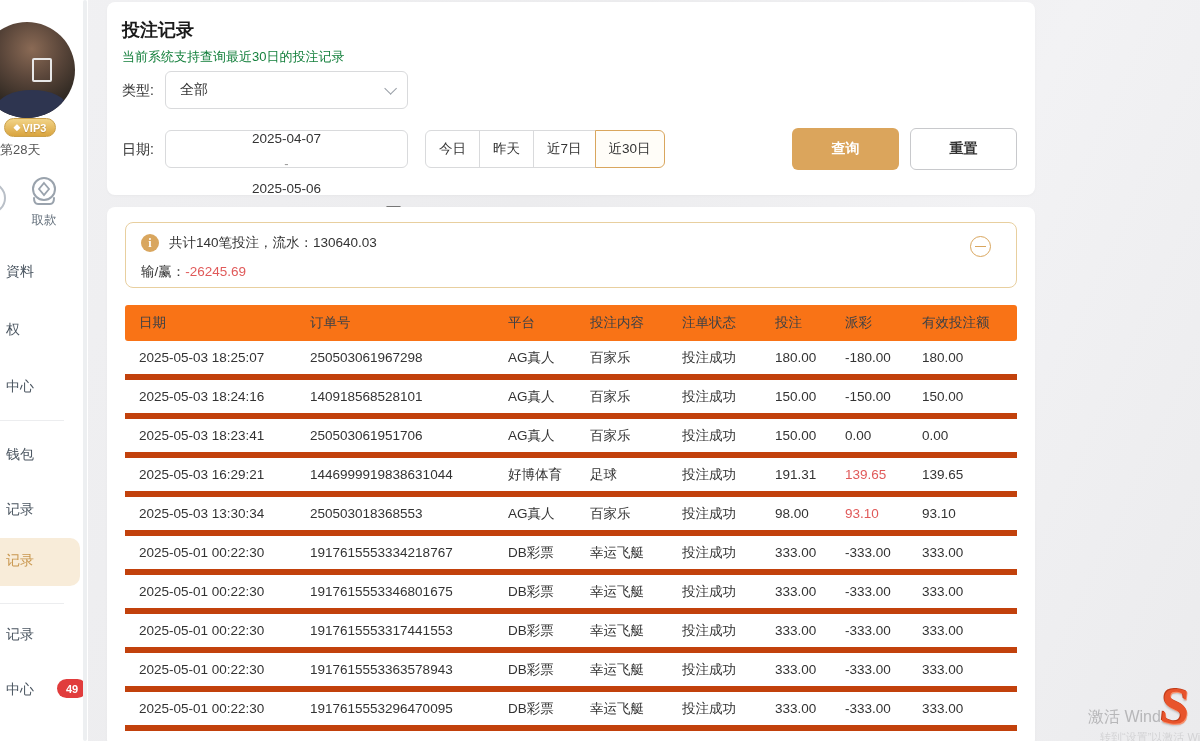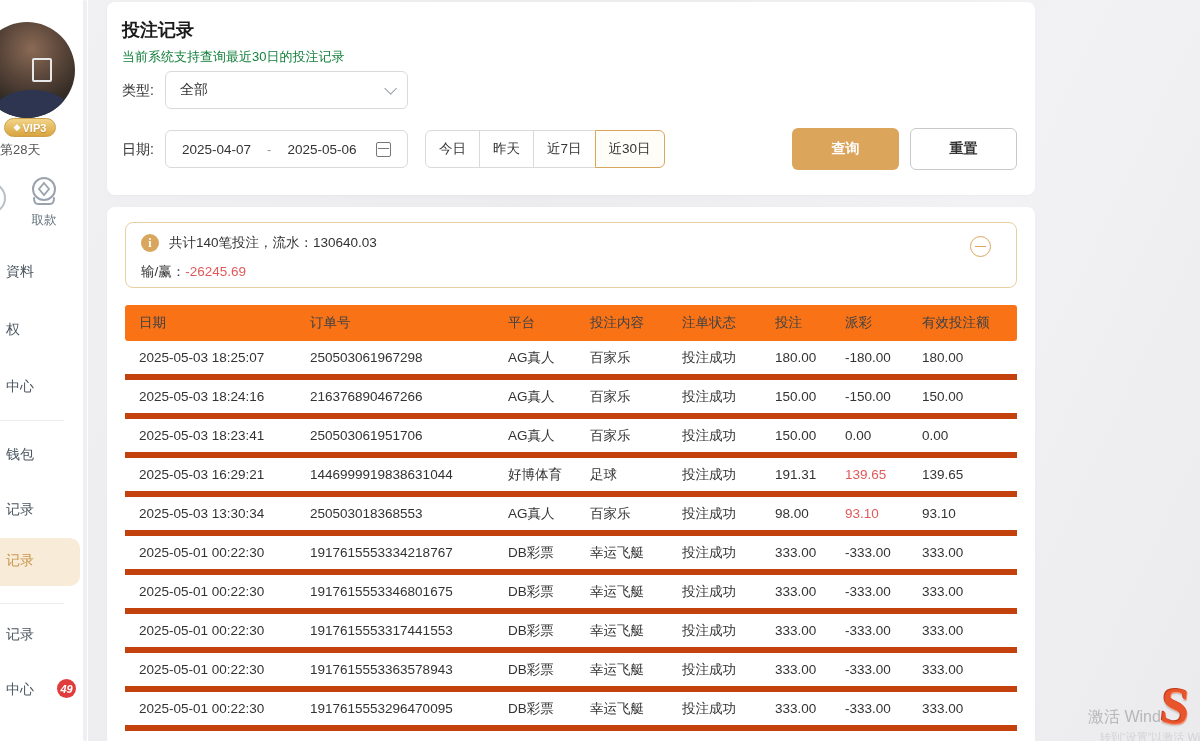--- a/index.html
+++ b/index.html
@@ -25,37 +25,37 @@
   .days-text { position:absolute; left:0; top:141px; font-size:13px; color:#555; white-space:nowrap; }
   .partial-icon { position:absolute; left:-26px; top:182px; width:32px; height:32px; border:2px solid #b9bfc7; border-radius:50%; }
   .wd { position:absolute; left:22px; top:174px; width:44px; text-align:center; }
   .wd svg { display:block; margin:0 auto; }
   .wd-label { font-size:12.5px; color:#5f6b77; margin-top:2px; }
   .mi { position:absolute; left:6px; font-size:14px; color:#4a5560; white-space:nowrap; cursor:pointer; }
   .mi-hl { position:absolute; left:0; top:538px; width:80px; height:48px; background:#f8ecd9; border-radius:0 10px 10px 0; }
   .mi.active { color:#c9974f; }
   .side-div { position:absolute; left:0; width:64px; height:1px; background:#ecedef; }
   .menu-badge { position:absolute; left:57px; top:679px; min-width:19px; height:19px; border-radius:10px; background:#e13c3c;
-                color:#fff; font-size:11px; font-weight:bold; display:flex; align-items:center; justify-content:center; padding:0 3px;font-style:italic; }
+                color:#fff; font-size:11px; font-weight:bold; display:flex; align-items:center; justify-content:center; padding:0 9px; }
 
   
   .card { position:absolute; background:#fff; border-radius:8px; box-shadow:0 1px 3px rgba(0,0,0,.03); }
   .filter-card { left:107px; top:2px; width:928px; height:193px; }
   .records-card { left:107px; top:207px; width:928px; height:540px; }
 
   .page-title { position:absolute; left:15px; top:16px; font-size:18px; font-weight:bold; color:#1a1a1a; }
   .page-subtitle { position:absolute; left:15px; top:46px; font-size:13px; color:#15803d; }
   .frow-label { position:absolute; font-size:14px; color:#333; }
   .select-box { position:absolute; left:58px; top:69px; width:243px; height:38px; border:1px solid #d9dadc; border-radius:6px;
                 background:#fff; display:flex; align-items:center; padding:0 14px; cursor:pointer; }
   .select-value { font-size:14px; color:#333; flex:1; }
   .chev { width:9px; height:9px; border-right:1.5px solid #9aa0a8; border-bottom:1.5px solid #9aa0a8;
           transform:rotate(45deg) translateY(-3px); }
   .date-box { position:absolute; left:58px; top:128px; width:243px; height:38px; border:1px solid #d9dadc; border-radius:6px;
-              background:#fff; display:flex; align-items:center; padding:0 16px; gap:16px; cursor:pointer; }
+              background:#fff; display:flex; align-items:center; padding:0 6px; gap:10px; cursor:pointer;flex-direction:column; }
   .date-val { font-size:13.5px; color:#333; }
   .date-sep { font-size:13px; color:#999; }
   .cal-icon { margin-left:auto; width:15px; height:15px; border:1.5px solid #777; border-radius:2px; position:relative; }
   .cal-icon:before { content:""; position:absolute; left:1px; right:1px; top:5px; height:1.5px; background:#777; }
   .quick-group { position:absolute; left:318px; top:128px; height:38px; display:flex; }
   .qbtn { height:38px; padding:0 13px; border:1px solid #d9dadc; background:#fff; font-size:13.5px; color:#333;
           display:flex; align-items:center; margin-left:-1px; cursor:pointer; position:relative; }
   .qbtn:first-child { border-radius:6px 0 0 6px; margin-left:0; }
   .qbtn:last-child { border-radius:0 6px 6px 0; }
   .qbtn.selected { border-color:#d9a65e; z-index:2; background:#fffdf8; }
@@ -192,21 +192,21 @@
     <div class="cell">AG真人</div>
     <div class="cell">百家乐</div>
     <div class="cell">投注成功</div>
     <div class="cell">180.00</div>
     <div class="cell">-180.00</div>
     <div class="cell">180.00</div>
   </div>
 
   <div class="trow">
     <div class="cell">2025-05-03 18:24:16</div>
-    <div class="cell">216376890467266</div>
+    <div class="cell">140918568528101</div>
     <div class="cell">AG真人</div>
     <div class="cell">百家乐</div>
     <div class="cell">投注成功</div>
     <div class="cell">150.00</div>
     <div class="cell">-150.00</div>
     <div class="cell">150.00</div>
   </div>
 
   <div class="trow">
     <div class="cell">2025-05-03 18:23:41</div>

